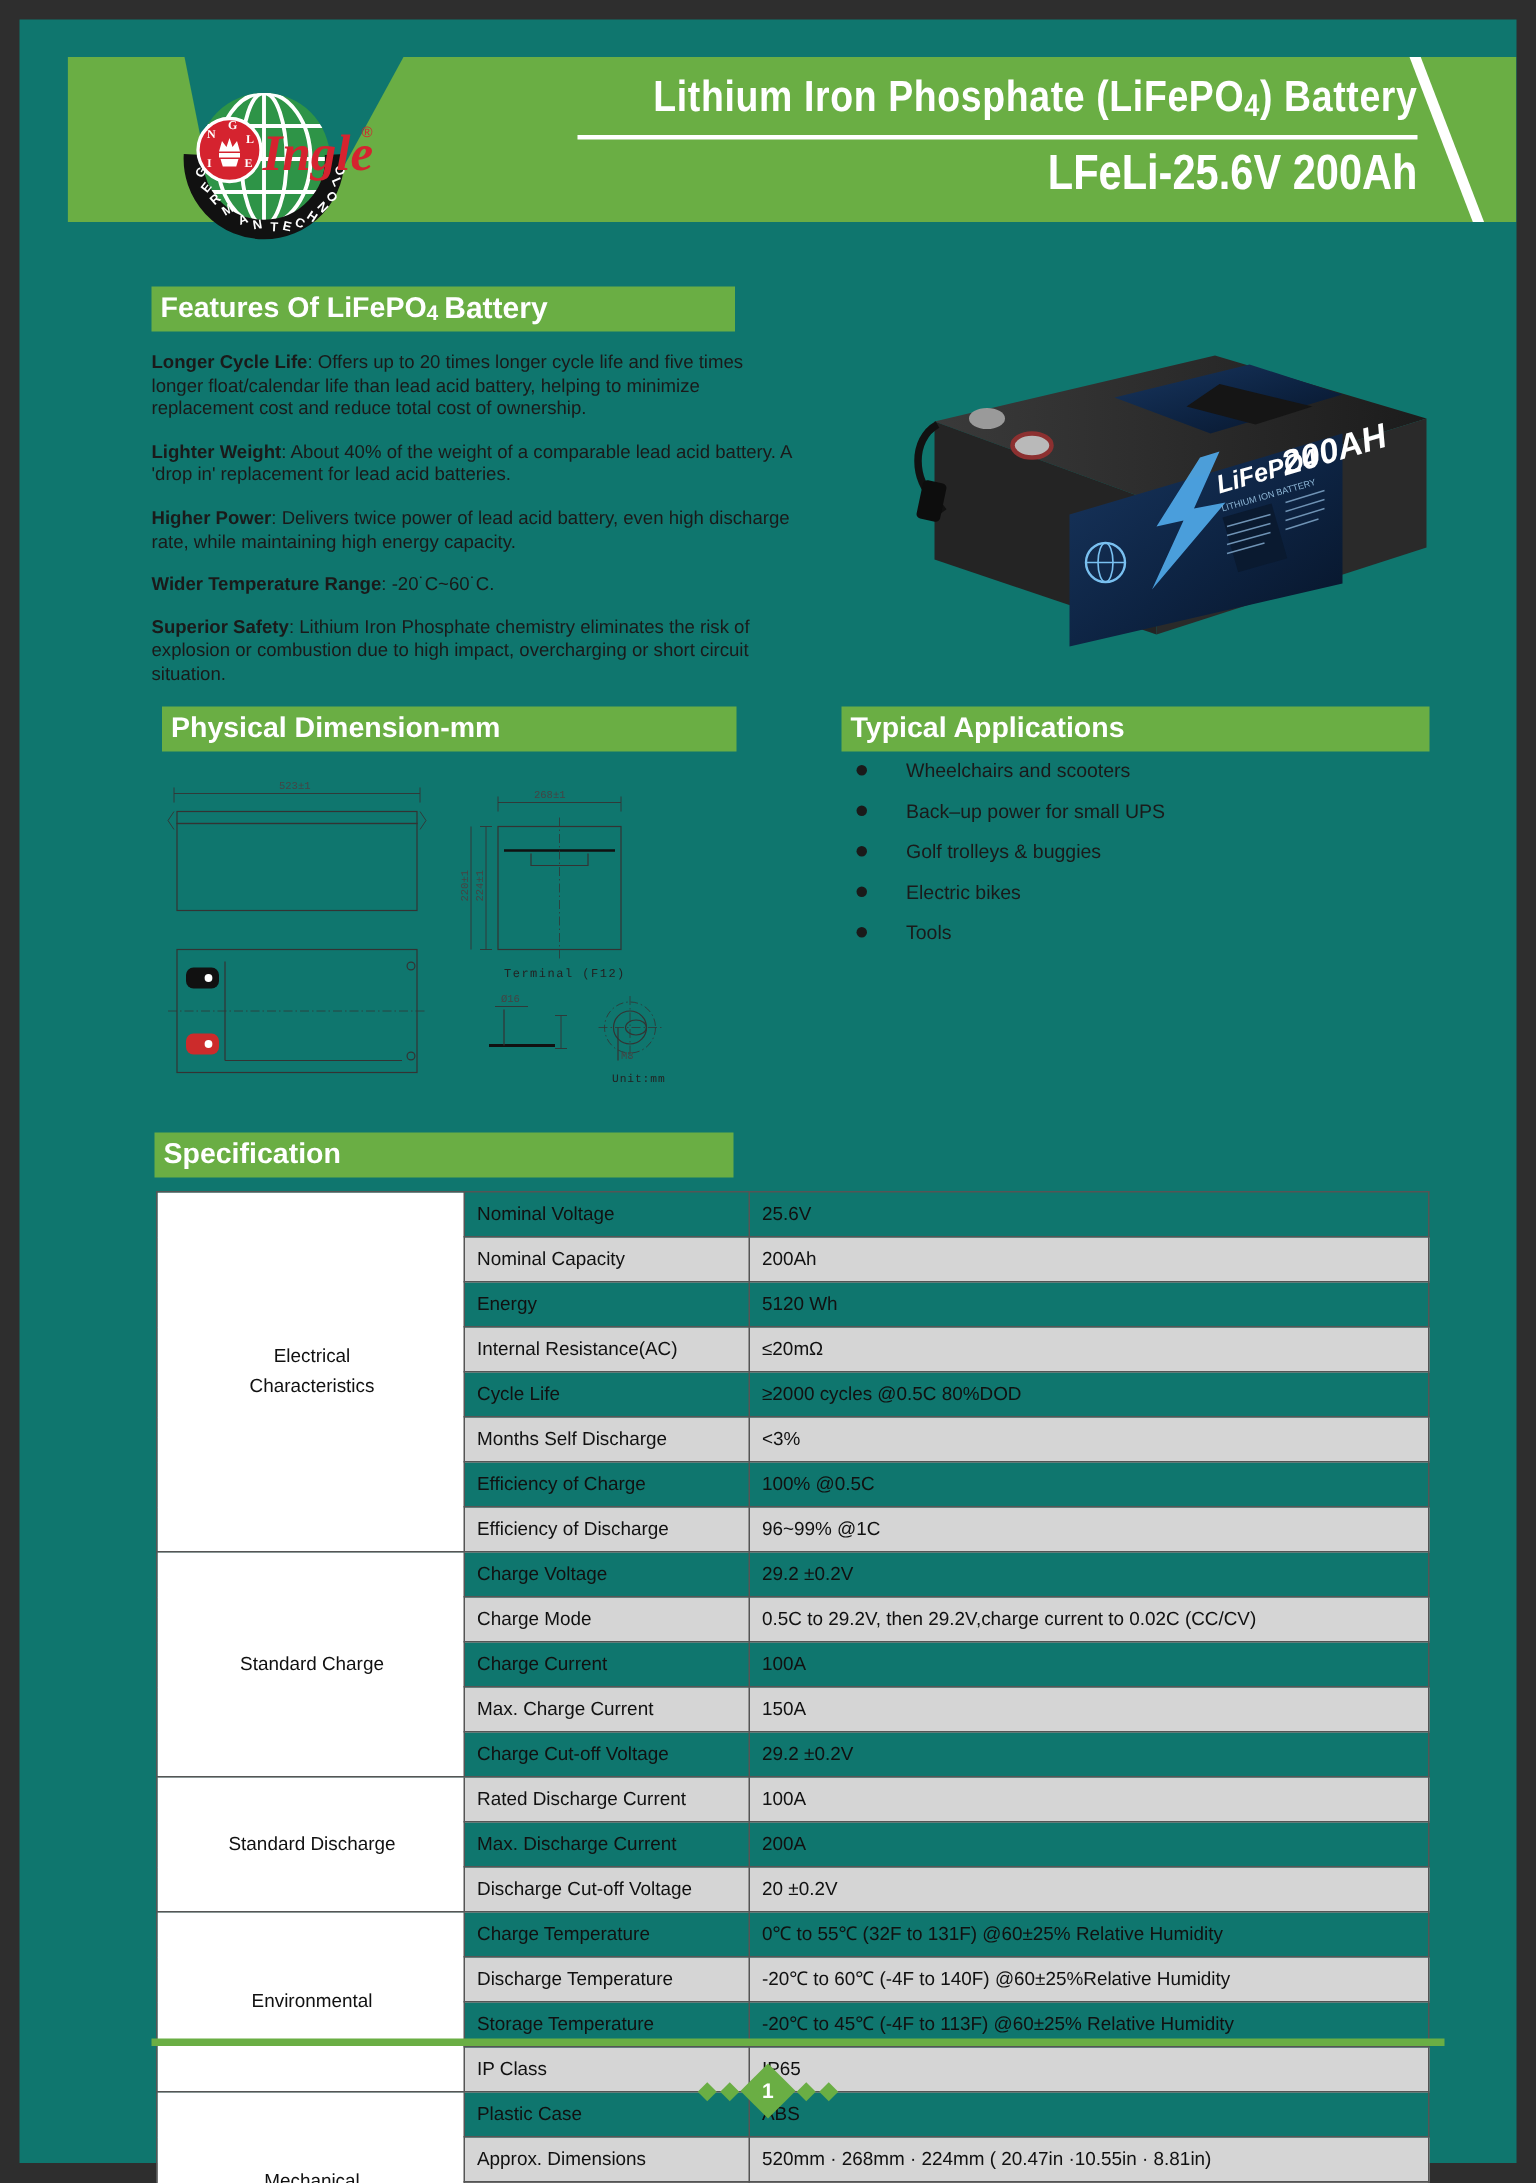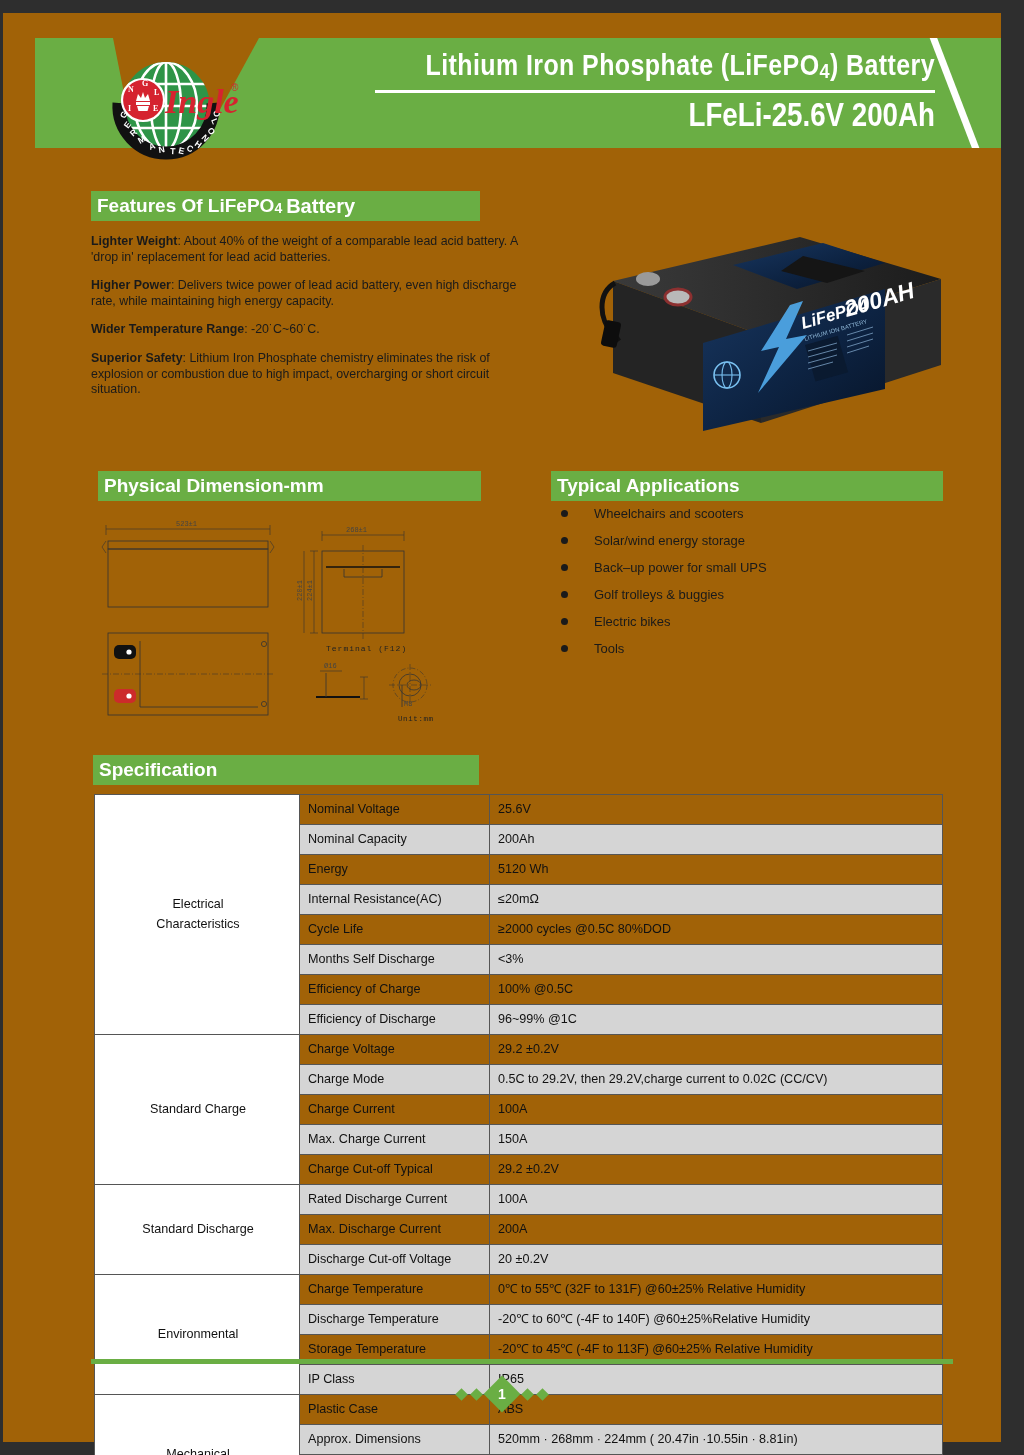--- a/index.html
+++ b/index.html
@@ -4,23 +4,23 @@
 <style>
   * { box-sizing: border-box; margin: 0; padding: 0; }
   html, body {
     width: 1024px; height: 1455px;
     background: #2e2e2e;
     font-family: "Liberation Sans", sans-serif;
     overflow: hidden;
   }
   #page {
     position: absolute;
-    left: 3px; top: 13px;
+    left: 13px; top: 13px;
     width: 998px; height: 1429px;
-    background: #a16207;
+    background: #0f766e;
   }
 
   
   #header { position: absolute; left: 0; top: 0; width: 998px; height: 150px; }
   .hdr-trap {
     position: absolute; left: 32px; top: 25px;
     width: 100px; height: 110px;
     background: #6aae44;
     clip-path: polygon(0 0, 78% 0, 100% 100%, 0 100%);
   }
@@ -218,20 +218,21 @@
       <text x="128" y="40" font-size="10" fill="#d5232f" font-family="Liberation Sans, sans-serif">®</text>
     </svg>
   </div>
 
   <section id="features">
     <div class="secbar bar">
       <span>Features Of LiFePO</span>
         <sub>4</sub>
         <span class="sm">Battery</span>
     </div>
+    <p class="feat-p"><b>Longer Cycle Life</b><span>: Offers up to 20 times longer cycle life and five times longer float/calendar life than lead acid battery, helping to minimize replacement cost and reduce total cost of ownership.</span></p>
     <p class="feat-p"><b>Lighter Weight</b><span>: About 40% of the weight of a comparable lead acid battery. A 'drop in' replacement for lead acid batteries.</span></p>
     <p class="feat-p"><b>Higher Power</b><span>: Delivers twice power of lead acid battery, even high discharge rate, while maintaining high energy capacity.</span></p>
     <p class="feat-p"><b>Wider Temperature Range</b><span>: -20˙C~60˙C.</span></p>
     <p class="feat-p"><b>Superior Safety</b><span>: Lithium Iron Phosphate chemistry eliminates the risk of explosion or combustion due to high impact, overcharging or short circuit situation.</span></p>
   </section>
 
   <svg id="battery" viewBox="0 0 390 240">
     <defs>
       <linearGradient id="lblgrad" x1="0" y1="0" x2="1" y2="1">
         <stop offset="0%" stop-color="#18365f"></stop>
@@ -358,24 +359,20 @@
 
   <section id="apps">
     <div class="secbar bar">
       <span>Typical Applicatio</span>
         <span class="overflow-txt">ns</span>
     </div>
     <div class="app-list">
       <div class="app-item">
         <span class="app-bullet"></span>
         <span>Wheelchairs and scooters</span>
-      </div>
-      <div class="app-item">
-        <span class="app-bullet"></span>
-        <span>Solar/wind energy storage</span>
       </div>
       <div class="app-item">
         <span class="app-bullet"></span>
         <span>Back–up  power  for  small  UPS</span>
       </div>
       <div class="app-item">
         <span class="app-bullet"></span>
         <span>Golf trolleys &amp; buggies</span>
       </div>
       <div class="app-item">
@@ -441,21 +438,21 @@
         </tr>
         <tr>
           <td class="param">Charge Current</td>
           <td class="val">100A</td>
         </tr>
         <tr class="shade">
           <td class="param">Max. Charge Current</td>
           <td class="val">150A</td>
         </tr>
         <tr>
-          <td class="param">Charge Cut-off Typical</td>
+          <td class="param">Charge Cut-off Voltage</td>
           <td class="val">29.2 ±0.2V</td>
         </tr>
         <tr class="shade">
           <td class="grp" rowspan="3">Standard Discharge</td>
           <td class="param">Rated Discharge Current</td>
           <td class="val">100A</td>
         </tr>
         <tr>
           <td class="param">Max. Discharge Current</td>
           <td class="val">200A</td>

